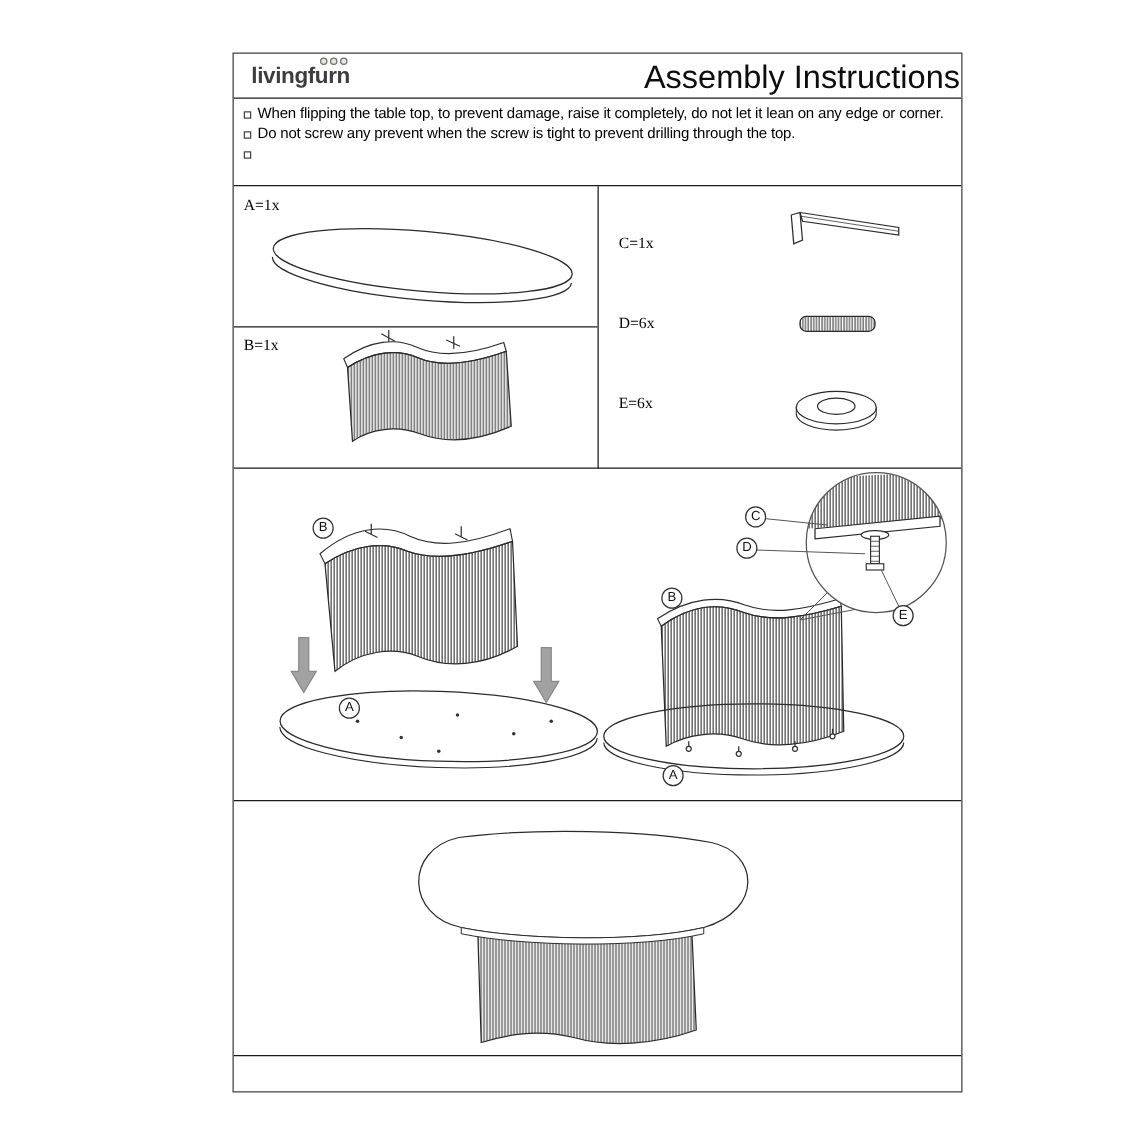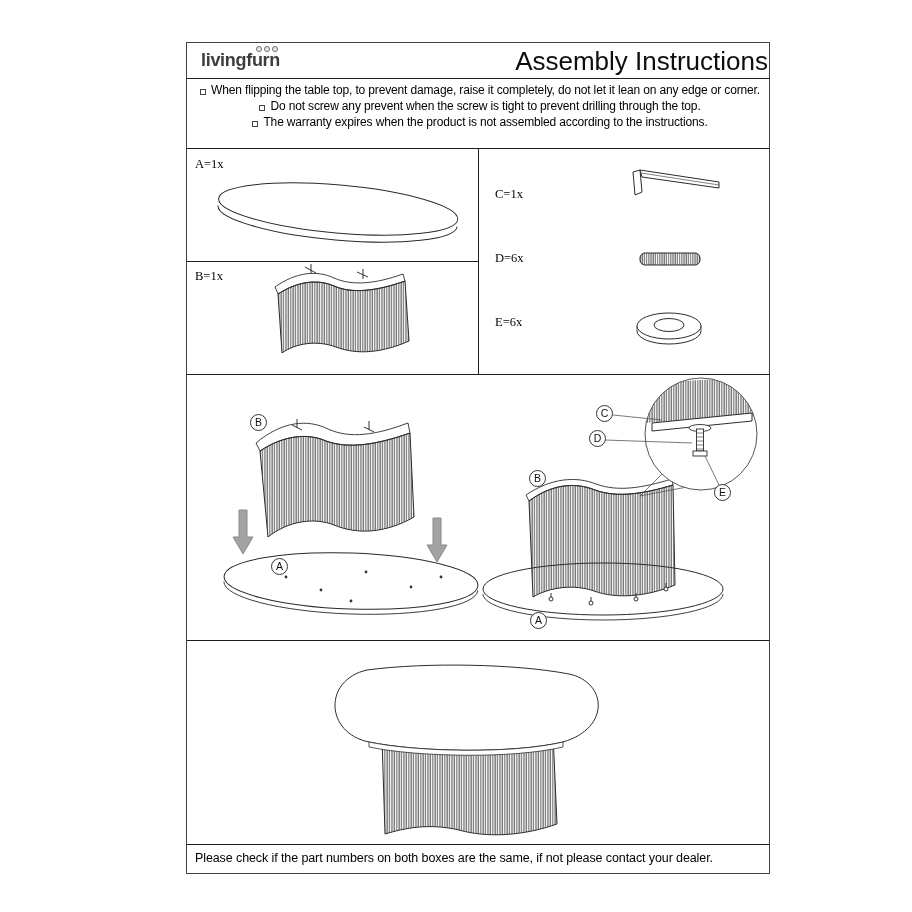--- a/index.html
+++ b/index.html
@@ -23,21 +23,21 @@
   .logo .dots i{
     width:4px;height:4px;border:1px solid #6e6e62;border-radius:50%;
     background:#e8e8e2;display:block;
   }
   .page-title{
     position:absolute;left:0;right:1px;top:3px;text-align:right;
     font-size:26px;font-weight:400;color:#0d0d0d;
   }
   
   .warnings{top:36px;height:70px;border-bottom:1px solid #1c1c1c;padding:3px 4px 0 6px;}
-  .warning-row{display:flex;align-items:flex-start;line-height:16.2px;justify-content:center;}
+  .warning-row{display:flex;align-items:flex-start;line-height:16.2px;}
   .bullet{
     flex:0 0 auto;width:4px;height:4px;border:1px solid #444;margin:7px 5px 0 2px;
   }
   .warning-text{font-size:12px;letter-spacing:-0.15px;white-space:nowrap;color:#000;}
   
   .parts{top:106px;height:226px;border-bottom:1px solid #1c1c1c;}
   .pdiv-v{position:absolute;left:291px;top:0;width:1px;height:226px;background:#1c1c1c;}
   .pdiv-h{position:absolute;left:0;top:112px;width:291px;height:1px;background:#1c1c1c;}
   .part-label{position:absolute;font-size:12.5px;color:#000;font-family:Liberation Serif, serif;}
   .drawing{position:absolute;}
@@ -78,21 +78,20 @@
     <div class="warning-row">
       <span class="bullet"></span>
       <span class="warning-text">When flipping the table top, to prevent damage, raise it completely, do not let it lean on any edge or corner.</span>
     </div>
     <div class="warning-row">
       <span class="bullet"></span>
       <span class="warning-text">Do not screw any prevent when the screw is tight to prevent drilling through the top.</span>
     </div>
     <div class="warning-row">
       <span class="bullet"></span>
-      <span class="warning-text">The warranty expires when the product is not assembled according to the instructions.</span>
     </div>
   </div>
 
   <div class="section parts">
     <div class="pdiv-v"></div>
     <div class="pdiv-h"></div>
 
     <div class="part-label" style="left:8px;top:8px;">A=1x</div>
     <div class="drawing" style="left:20px;top:24px;">
       <svg width="262" height="78" viewBox="0 0 262 78">
@@ -258,17 +257,14 @@
         </defs>
 
         <path d="M 75 82 C 105 74, 135 76, 162 82 C 192 88, 222 84, 246 78 L 250 168 C 216 180, 180 182, 152 174 C 122 167, 98 172, 78 178 Z" fill="url(#pSlatF)" stroke="#2b2b2b" stroke-width="1"></path>
 
         <path d="M 60 14 C 120 6, 210 8, 262 18 C 300 26, 304 72, 256 86 C 205 98, 110 96, 62 86 C 18 77, 16 24, 60 14 Z" fill="#ffffff" stroke="#2b2b2b" stroke-width="1"></path>
         <path d="M 62 86 C 110 96, 205 98, 256 86 L 256 91 C 205 103, 110 101, 62 91 Z" fill="#ffffff" stroke="#2b2b2b" stroke-width="0.8"></path>
       </svg>
     </div>
   </div>
 
-  <div class="section footer">
-    <div class="footer-text">Please check if the part numbers on both boxes are the same, if not please contact your dealer.</div>
-  </div>
 
 </div>
 
 </body></html>

